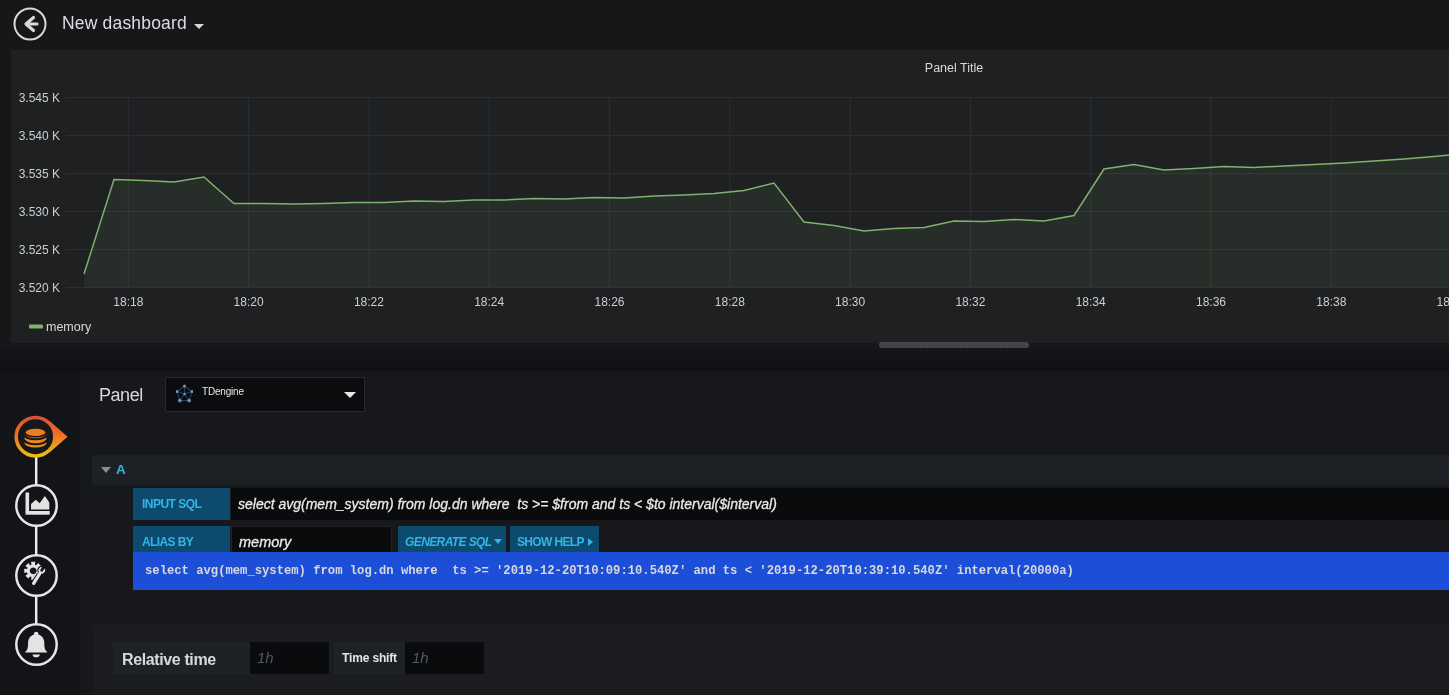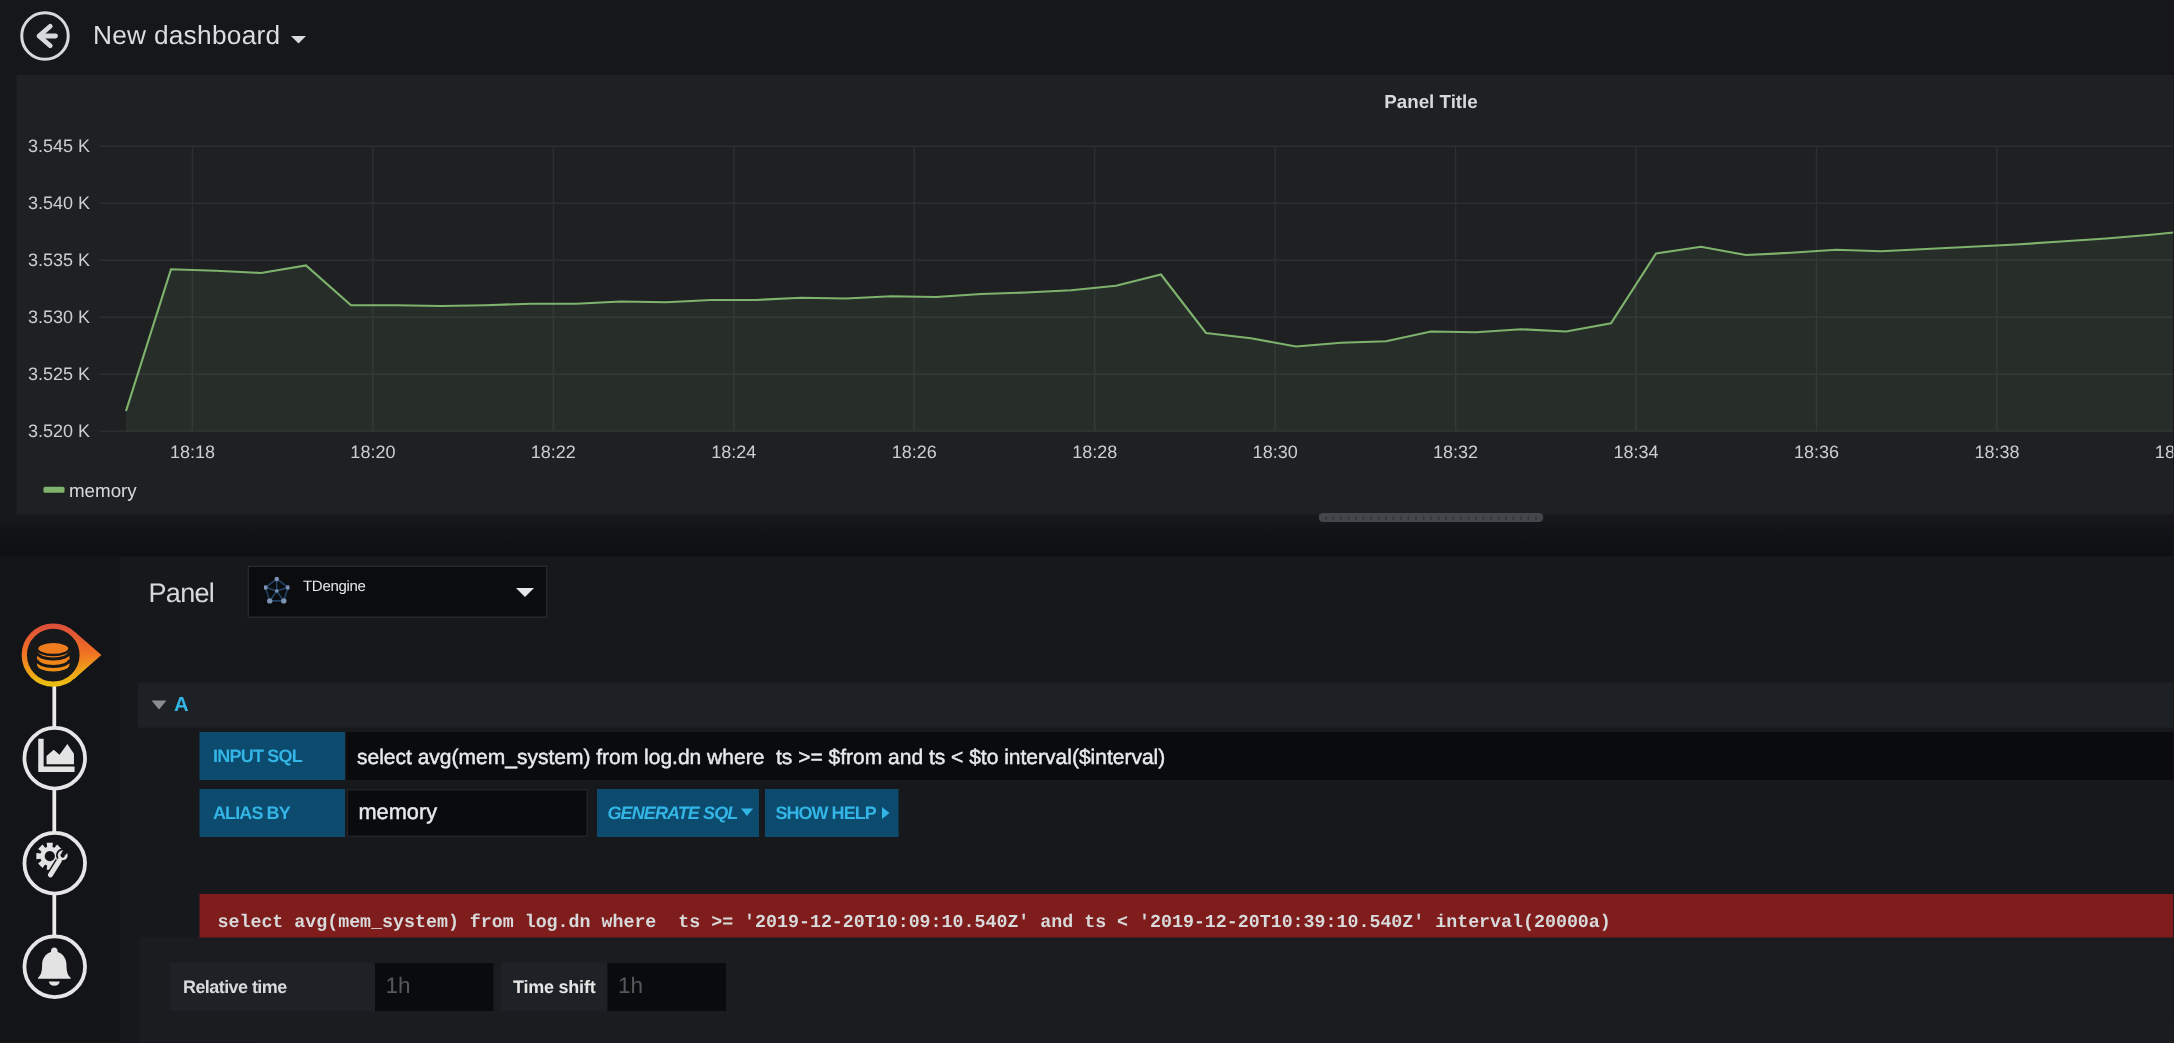--- a/index.html
+++ b/index.html
@@ -10,21 +10,21 @@
 
   
   #topnav { left:0; top:0; width:1449px; height:50px; background:#161719; }
   #backbtn { left:13px; top:7px; }
   #dashtitle { left:62px; top:13px; font-size:17.5px; font-weight:500; color:#dcdde0; letter-spacing:0.18px;}
   #dashcaret { left:193.5px; top:24px; width:0; height:0; border-left:5px solid transparent;
     border-right:5px solid transparent; border-top:5px solid #d8d9da; }
 
   
   #panel { left:11px; top:50px; width:1438px; height:293px; background:#1e2022; }
-  #paneltitle { left:954px; top:60.5px; font-size:12.5px; font-weight:700; color:#d8d9da; transform:translateX(-50%);}
+  #paneltitle { left:954px; top:60.5px; font-size:12.5px; font-weight:400; color:#d8d9da; transform:translateX(-50%);}
 
   
   #handle { left:879px; top:342px; width:150px; height:6px; border-radius:3px; background:#45464c;
     background-image:radial-gradient(circle 0.9px, #34353a 98%, transparent 100%);
     background-size:5px 6px; background-position:2.5px 0.5px; }
 
   
   #editor { left:0; top:349px; width:1449px; height:346px; background:#131417; }
   #shadowstrip { left:0; top:348px; width:1449px; height:23px; background:linear-gradient(180deg,#15161a 0%,#0e0f12 100%); }
   #content { left:80px; top:371px; width:1369px; height:324px; background:#17181c; }
@@ -35,44 +35,44 @@
   #dscaret { left:344px; top:392px; width:0; height:0; border-left:6px solid transparent;
     border-right:6px solid transparent; border-top:6px solid #e6e7e8; }
 
   
   #rowA { left:92px; top:455px; width:1357px; height:30px; background:#1d2024; }
   #rowA .arr { position:absolute; left:9px; top:12px; width:0; height:0; border-left:5px solid transparent;
     border-right:5px solid transparent; border-top:6px solid #898c91; }
   #rowA .lbl { position:absolute; left:24px; top:7px; font-size:13.5px; font-weight:700; color:#33b5e5; }
 
   .chip { position:absolute; background:#0c4a6e; color:#33b5e5; font-size:12px; font-weight:700; white-space:nowrap; }
-  .inp  { position:absolute; background:#0a0b0d; color:#e8e9ea; }
+  .inp  { position:absolute; background:#0a0b0d; color:#e8e9ea;font-style:italic; }
 
   #r1lbl { left:133px; top:488px; width:97px; height:32px; }
   #r1lbl span { position:absolute; left:9px; top:9px; letter-spacing:-0.52px; }
   #r1inp { left:231px; top:488px; width:1218px; height:32px; }
   #r1inp span { position:absolute; left:7px; top:8px; font-size:14px; font-weight:500; -webkit-text-stroke:0.3px #e8e9ea; }
 
   #r2lbl { left:133px; top:526px; width:97px; height:32px; }
   #r2lbl span { position:absolute; left:9px; top:9px; letter-spacing:-0.6px; }
   #r2inp { left:231px; top:526px; width:161px; height:32px; border:1px solid #202227; }
   #r2inp span { position:absolute; left:7px; top:7px; font-size:14.5px; font-weight:500; -webkit-text-stroke:0.3px #e8e9ea; }
   #gensql { left:398px; top:526px; width:108px; height:32px; }
   #gensql > span { position:absolute; left:7px; top:9px; letter-spacing:-0.6px;font-style:italic; }
   #showhelp { left:510px; top:526px; width:89px; height:32px; }
   #showhelp > span { position:absolute; left:7px; top:9px; letter-spacing:-0.65px; }
 
-  #sqlprev { left:133px; top:596px; width:1316px; height:38px; background:#7f1d1d; }
+  #sqlprev { left:133px; top:552px; width:1316px; height:38px; background:#1d4ed8; }
   #sqlprev span { position:absolute; left:12px; top:12px; font-family:"Liberation Mono", monospace;
     font-size:12.2px; font-weight:700; color:#d8d9da; white-space:pre; }
 
   
   #timeopts { left:93px; top:625px; width:1356px; height:70px; background:#1a1c20; }
   #rtlbl { left:113px; top:642px; width:137px; height:32px; background:#1e2126; }
-  #rtlbl span { position:absolute; left:9px; top:9px; font-size:12px; letter-spacing:-0.38px; font-weight:700; color:#d8d9da; }
+  #rtlbl span { position:absolute; left:9px; top:9px; font-size:16px; letter-spacing:-0.38px; font-weight:700; color:#d8d9da; }
   #rtinp { left:250px; top:642px; width:79px; height:32px; }
   #rtinp span { position:absolute; left:7px; top:7px; font-size:15px; color:#55585e; }
   #tslbl { left:334px; top:642px; width:71px; height:32px; background:#1e2126; }
   #tslbl span { position:absolute; left:8px; top:9px; font-size:12px; letter-spacing:-0.15px; font-weight:700; color:#e5e5e5; }
   #tsinp { left:405px; top:642px; width:79px; height:32px; }
   #tsinp span { position:absolute; left:7px; top:7px; font-size:15px; color:#55585e; }
 </style>
 </head>
 <body>
 <div id="root">

